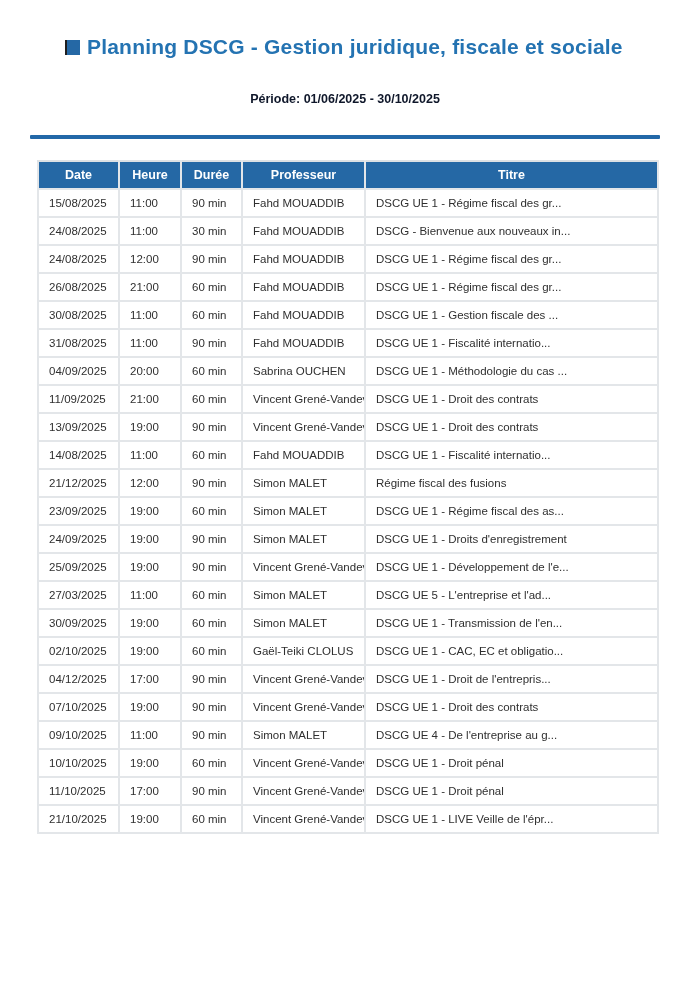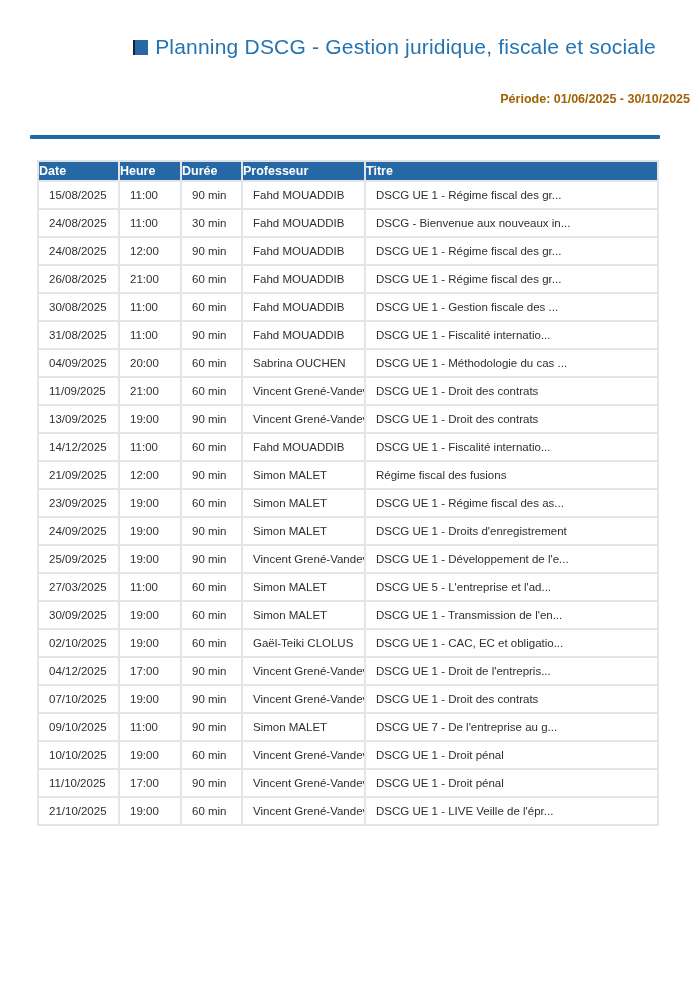--- a/index.html
+++ b/index.html
@@ -8,65 +8,65 @@
     width: 690px;
     height: 1006px;
     margin: 0 auto;
     font-family: "Liberation Sans", "DejaVu Sans", sans-serif;
     position: relative;
     overflow: hidden;
   }
   .doc { position: relative; width: 690px; height: 1006px; background: #fff; }
 
   .doc-title {
-    margin: 33px 34px 0 65px;
-    text-align: right;
+    margin: 33px 65px 0 65px;
+    text-align: left;
     font-size: 21px;
     line-height: 27px;
-    font-weight: normal;
+    font-weight: bold;
     color: #2473b2;
     letter-spacing: 0.2px;
   }
   .bullet-square {
     display: inline-block;
     width: 15px; height: 15px;
     background: #2568a5;
     border-left: 2px solid #1f1f1f;
     margin-right: 7px;
     vertical-align: baseline;
     position: relative;
     top: 1px;
   }
   .periode {
     margin-top: 32px;
-    text-align: right;
+    text-align: center;
     font-size: 12.5px;
     font-weight: bold;
-    color: #a16207;
+    color: #0f172a;
   }
   .separator {
     height: 4px;
     background: #2268a8;
     margin: 29px 30px 0 30px;
     border-radius: 1px;
   }
 
   table.planning {
     margin: 21px 0 0 37px;
     width: 620px;
     border-collapse: collapse;
     table-layout: fixed;
   }
   table.planning th {
     background: #2568a5;
     color: #ffffff;
     font-size: 12.5px;
     font-weight: bold;
-    height: 20px;
-    text-align: left;
+    height: 28px;
+    text-align: center;
     border: 2px solid #e3e6e9;
     border-top: 2px solid #dde1e4;
   }
   table.planning td {
     background: #ffffff;
     color: #2f2f2f;
     font-size: 11.5px;
     height: 28px;
     text-align: left;
     padding: 0 6px 0 10px;
@@ -161,28 +161,28 @@
           <td>DSCG UE 1 - Droit des contrats</td>
         </tr>
         <tr>
           <td>13/09/2025</td>
           <td>19:00</td>
           <td>90 min</td>
           <td>Vincent Grené-Vandevelde</td>
           <td>DSCG UE 1 - Droit des contrats</td>
         </tr>
         <tr>
-          <td>14/12/2025</td>
+          <td>14/08/2025</td>
           <td>11:00</td>
           <td>60 min</td>
           <td>Fahd MOUADDIB</td>
           <td>DSCG UE 1 - Fiscalité internatio...</td>
         </tr>
         <tr>
-          <td>21/09/2025</td>
+          <td>21/12/2025</td>
           <td>12:00</td>
           <td>90 min</td>
           <td>Simon MALET</td>
           <td>Régime fiscal des fusions</td>
         </tr>
         <tr>
           <td>23/09/2025</td>
           <td>19:00</td>
           <td>60 min</td>
           <td>Simon MALET</td>
@@ -235,21 +235,21 @@
           <td>19:00</td>
           <td>90 min</td>
           <td>Vincent Grené-Vandevelde</td>
           <td>DSCG UE 1 - Droit des contrats</td>
         </tr>
         <tr>
           <td>09/10/2025</td>
           <td>11:00</td>
           <td>90 min</td>
           <td>Simon MALET</td>
-          <td>DSCG UE 7 - De l'entreprise au g...</td>
+          <td>DSCG UE 4 - De l'entreprise au g...</td>
         </tr>
         <tr>
           <td>10/10/2025</td>
           <td>19:00</td>
           <td>60 min</td>
           <td>Vincent Grené-Vandevelde</td>
           <td>DSCG UE 1 - Droit pénal</td>
         </tr>
         <tr>
           <td>11/10/2025</td>

